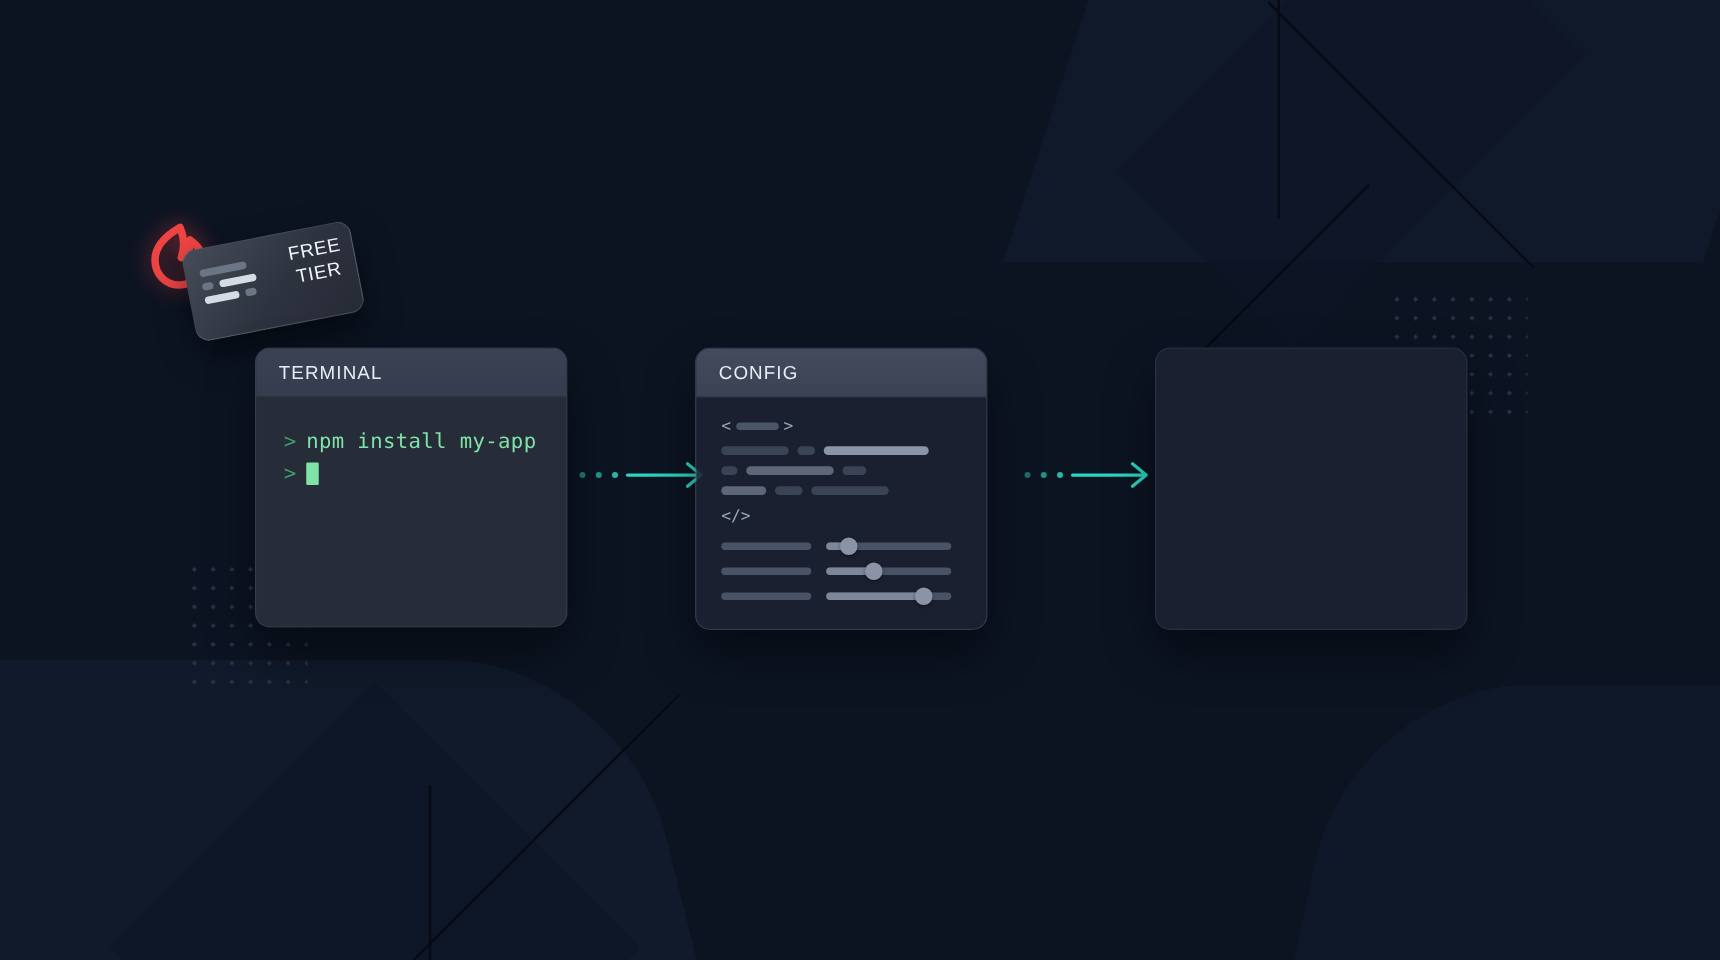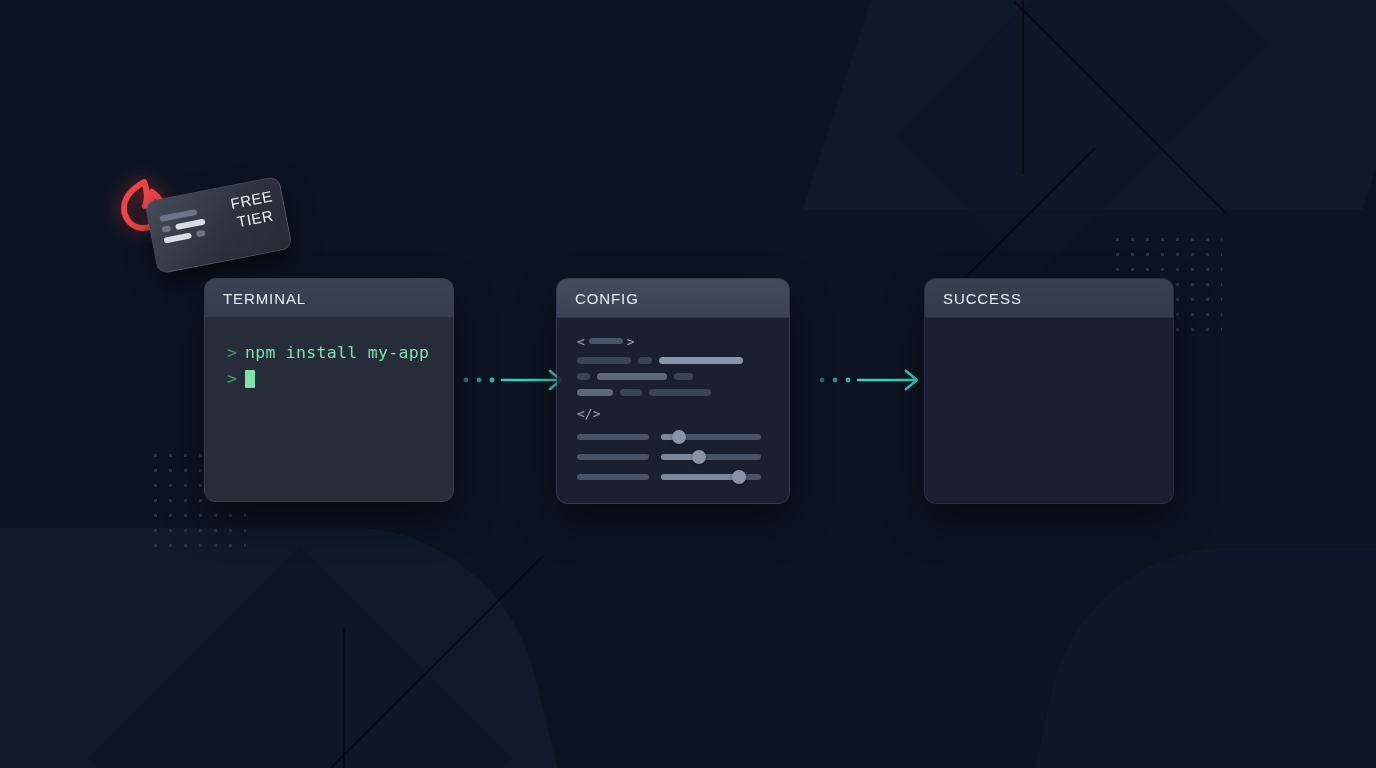--- a/index.html
+++ b/index.html
@@ -422,18 +422,15 @@
 
   <svg class="arrow" id="arrow-2" width="110" height="24" viewBox="0 0 110 24">
     <circle cx="4" cy="12" r="2.4" fill="#2dd4bf" opacity=".45"></circle>
     <circle cx="17" cy="12" r="2.4" fill="#2dd4bf" opacity=".65"></circle>
     <circle cx="30" cy="12" r="2.4" fill="#2dd4bf" opacity=".85"></circle>
     <path d="M40 12 H98" stroke="#2dd4bf" stroke-width="2.6" stroke-linecap="round"></path>
     <path d="M88 3 L99 12 L88 21" fill="none" stroke="#2dd4bf" stroke-width="2.6" stroke-linecap="round" stroke-linejoin="round"></path>
   </svg>
 
   <div class="panel" id="success">
-    <div class="panel-head">
-      <span class="panel-title">SUCCESS</span>
-    </div>
   </div>
 
 </div>
 
 </body></html>

